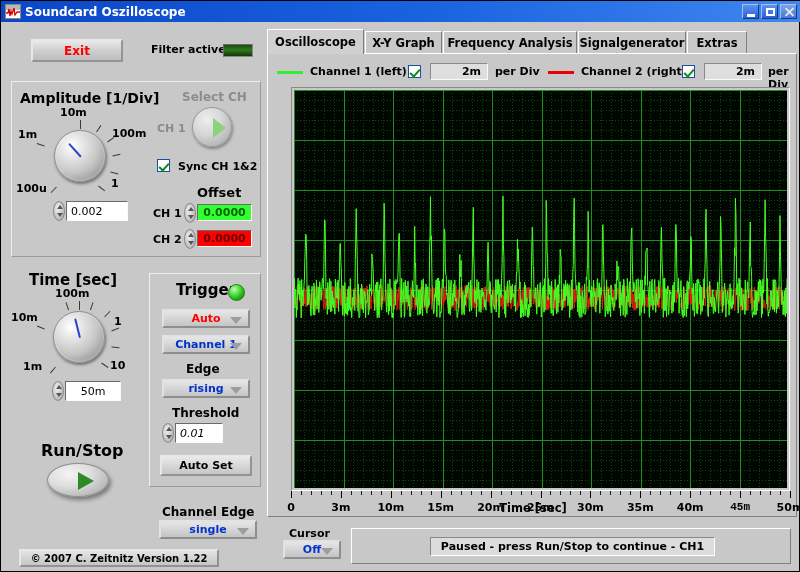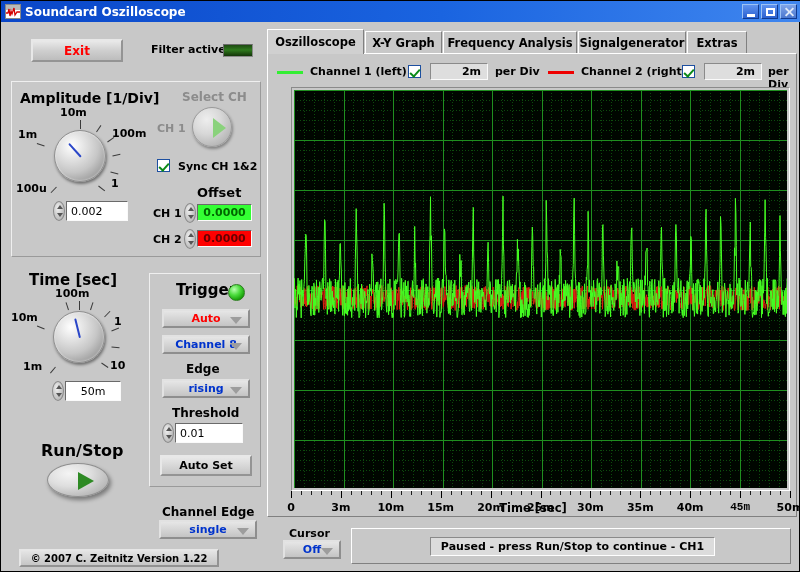--- a/index.html
+++ b/index.html
@@ -464,55 +464,55 @@
   <div class="panel" id="trig-panel">
     <div class="ptitle" style="left:10px; top:7px; font-size:15px;margin-left:16px;">Trigger</div>
     <div class="trig-led" style="left:78px; top:10px;"></div>
 
     <div class="dropdown" style="left:12px; top:35px; width:88px; color:#f00;">
       <span>Auto</span>
       <span class="arrow"></span>
     </div>
 
     <div class="dropdown" style="left:12px; top:61px; width:88px; color:#0033cc;">
-      <span>Channel 8</span>
+      <span>Channel 1</span>
       <span class="arrow"></span>
     </div>
 
     <div class="boldlabel" style="left:36px; top:88px; font-size:12px;">Edge</div>
     <div class="dropdown" style="left:12px; top:105px; width:88px; color:#0033cc;">
       <span>rising</span>
       <span class="arrow"></span>
     </div>
 
     <div class="boldlabel" style="left:22px; top:132px; font-size:12px;">Threshold</div>
     <div class="spin" style="left:12px; top:149px;">
         <span class="up"></span>
         <span class="dn"></span>
       </div>
-    <div class="numfield" style="left:25px; top:149px; width:68px; height:20px;">0.01</div>
+    <div class="numfield" style="left:25px; top:149px; width:48px; height:20px;font-style:italic;">0.01</div>
 
     <div class="btn3d" style="left:10px; top:181px; width:92px; height:21px;">Auto Set</div>
   </div>
 
   <div class="ptitle" style="left:40px; top:440px; font-size:16px;">Run/Stop</div>
   <div class="runstop-btn">
     <div class="tri"></div>
   </div>
 
   <div class="boldlabel" style="left:161px; top:504px; font-size:12px;">Channel Edge</div>
   <div class="dropdown" style="left:158px; top:519px; width:98px; color:#0033cc;">
     <span>single</span>
     <span class="arrow"></span>
   </div>
 
   <div class="copyright">© 2007   C. Zeitnitz Version 1.22</div>
 
   <div class="tabstrip">
-    <div class="tab active" style="left:0px;   width:97px;">Oszilloscope</div>
+    <div class="tab active" style="left:0px;   width:97px;">Oscilloscope</div>
     <div class="tab" style="left:98px;  width:77px;">X-Y Graph</div>
     <div class="tab" style="left:176px; width:134px;">Frequency Analysis</div>
     <div class="tab" style="left:311px; width:108px;">Signalgenerator</div>
     <div class="tab" style="left:420px; width:60px;">Extras</div>
   </div>
 
   <div class="tabpane">
 
     <div class="chlegend-line" style="left:9px;  top:17px; width:26px; background:#33ee33;"></div>
     <div class="chlegend-txt" style="left:42px; top:11px;">Channel 1 (left)</div>

